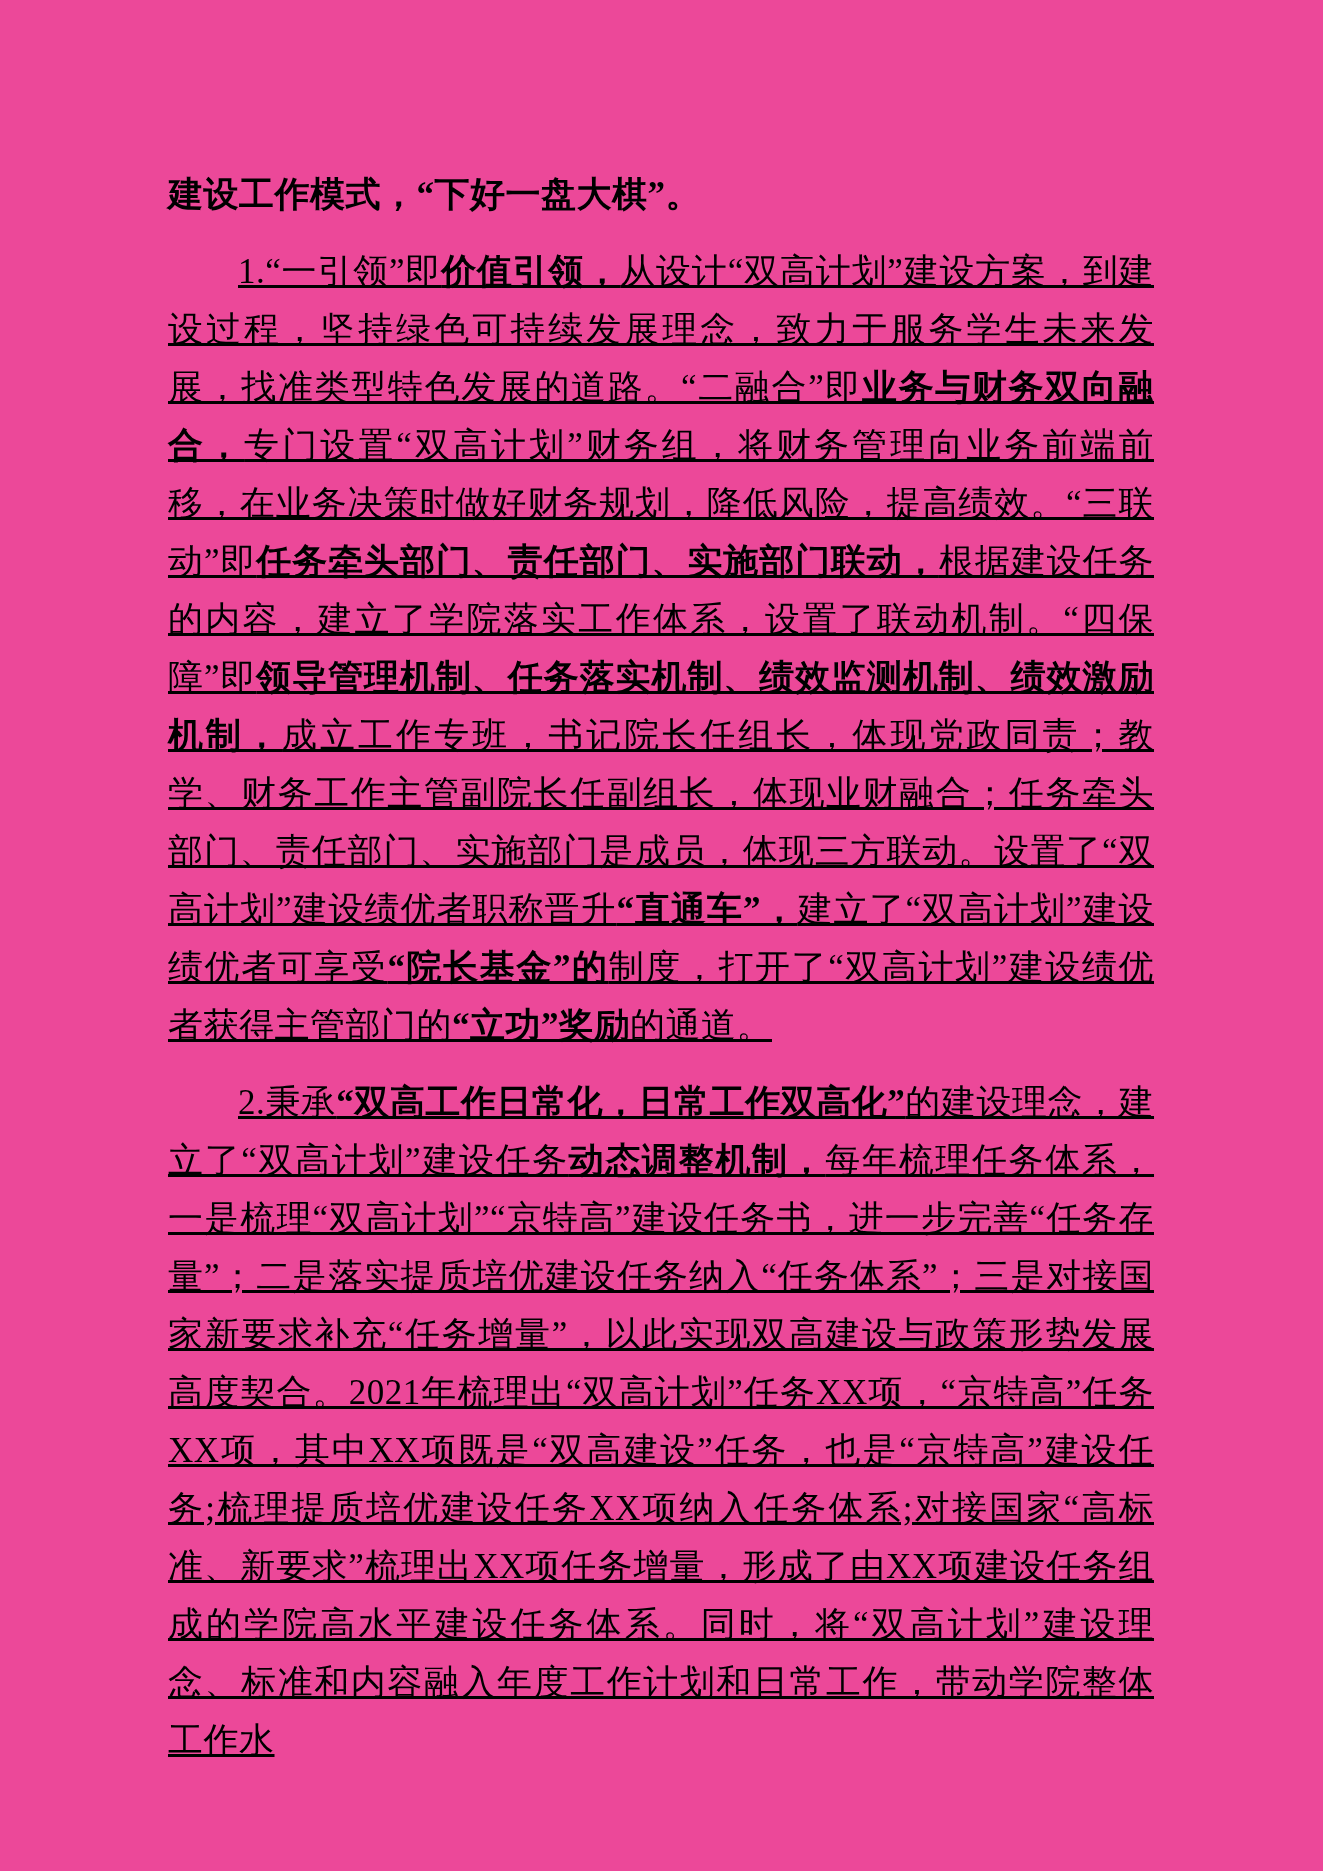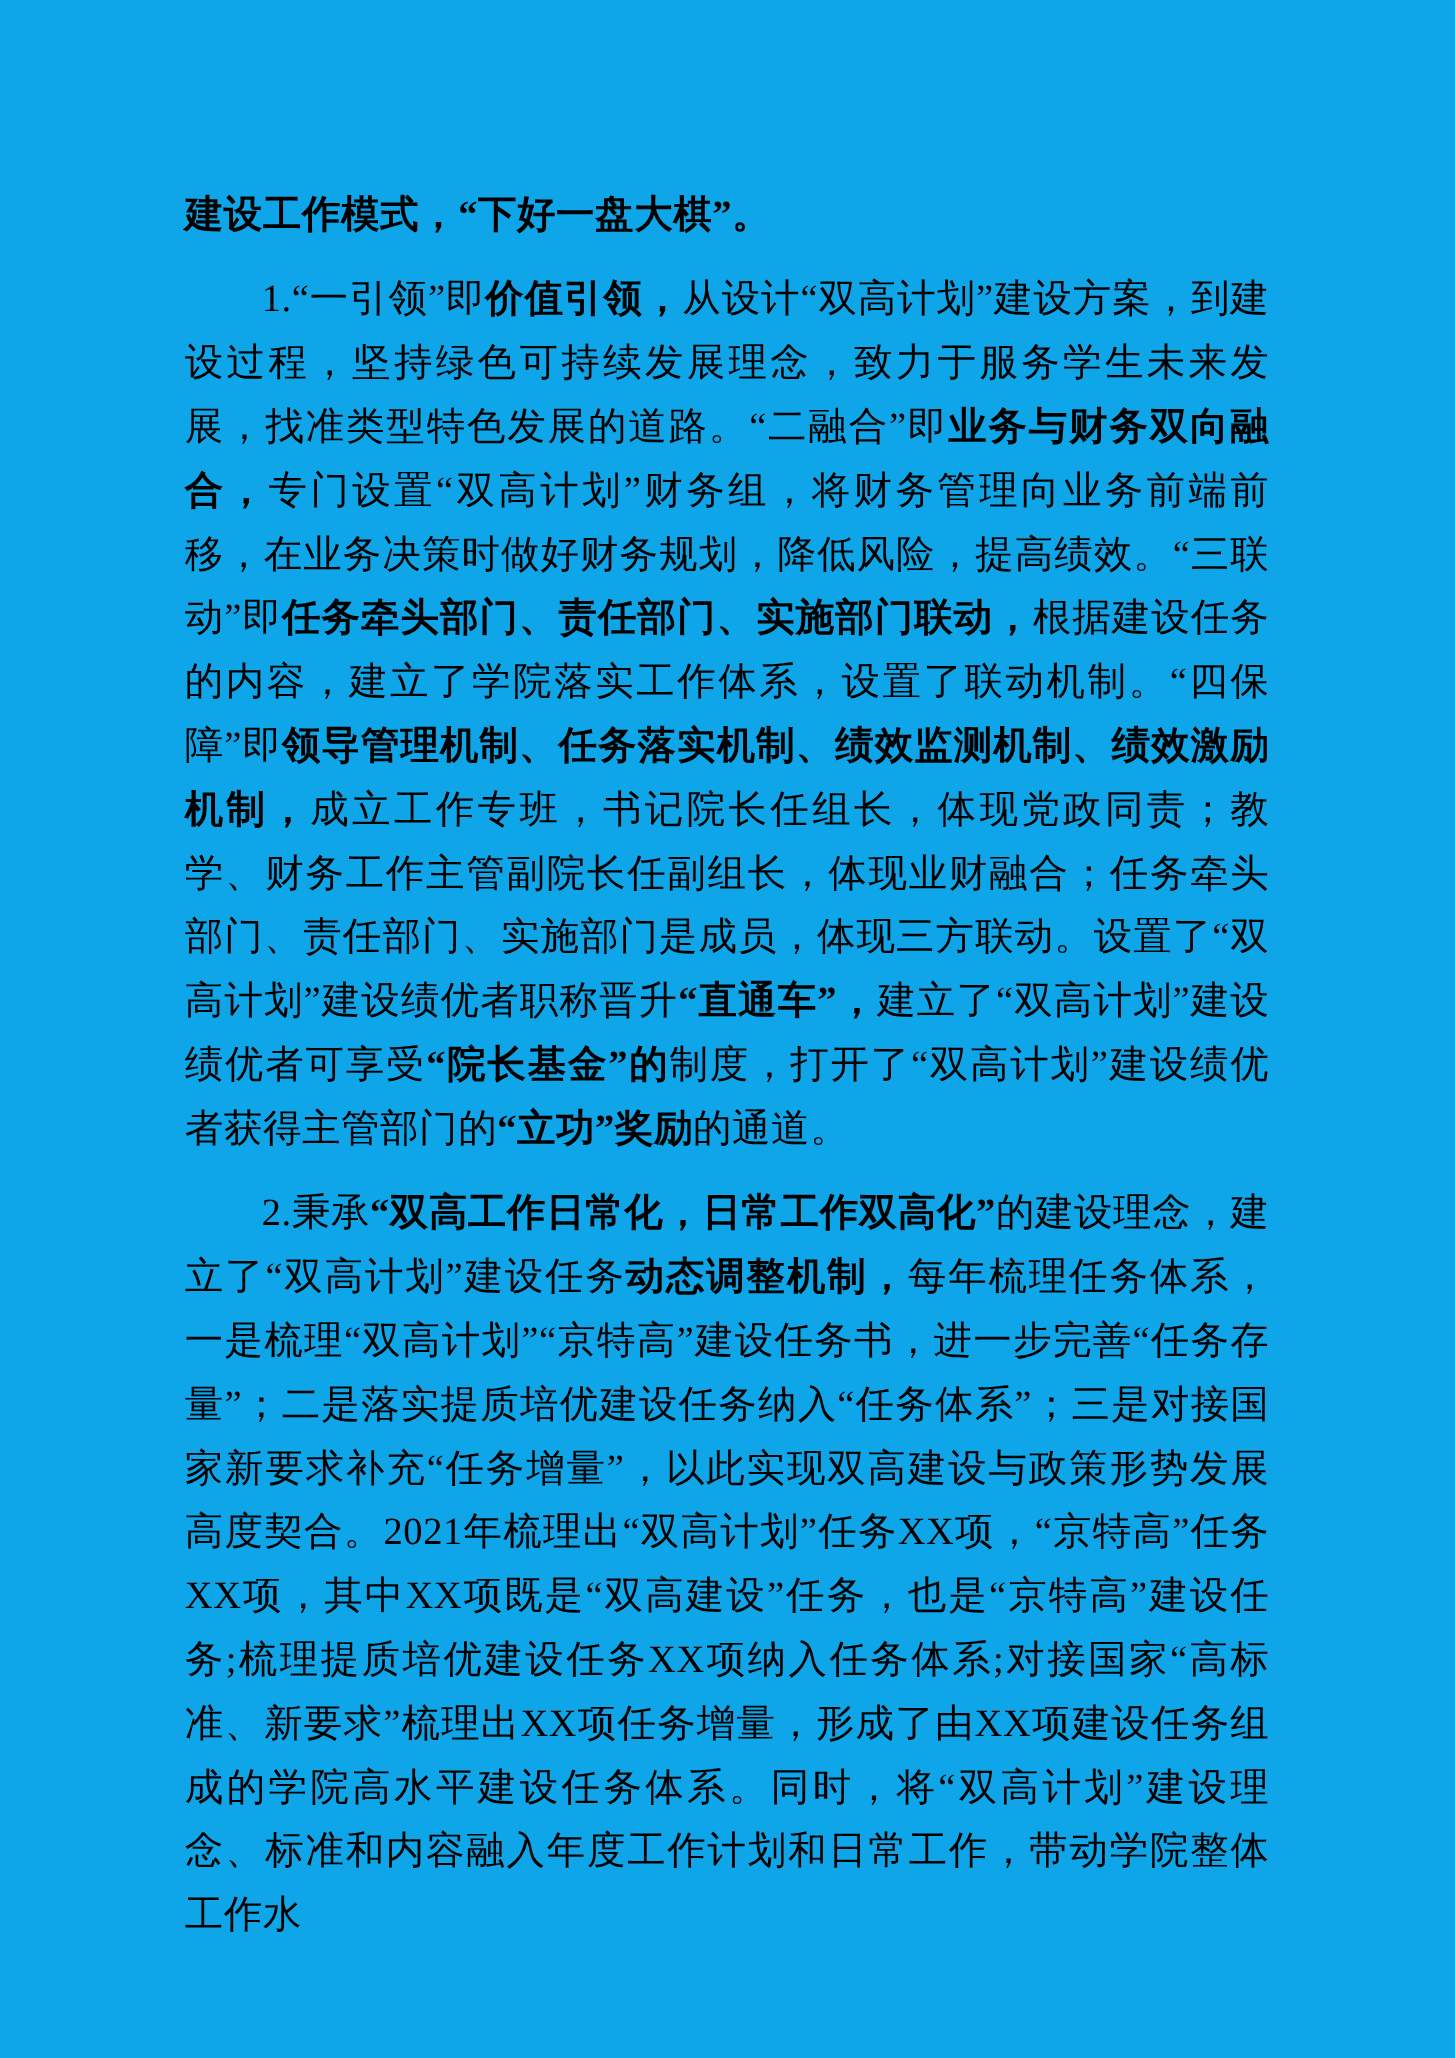--- a/index.html
+++ b/index.html
@@ -4,21 +4,21 @@
 <style>
   html, body {
     margin: 0;
     padding: 0;
     background: #ffffff;
   }
   .doc-page {
     position: relative;
     width: 1323px;
     height: 1871px;
-    background: #0ea5e9;
+    background: #ec4899;
     overflow: hidden;
   }
   .doc-body {
     position: absolute;
     left: 168px;
     top: 166px;
     width: 986px;
     color: #000000;
     font-family: "Liberation Serif", "DejaVu Serif", serif;
     font-size: 35px;
@@ -28,20 +28,21 @@
     letter-spacing: 0.5px;
   }
   .para {
     margin: 0;
   }
   .para + .para {
     margin-top: 19px;
   }
   .para.indent {
     text-indent: 2em;
+    text-decoration: underline;
   }
   .para b {
     font-weight: bold;
   }
 </style>
 </head>
 <body>
 
 <div class="doc-page">
   <div class="doc-body">

